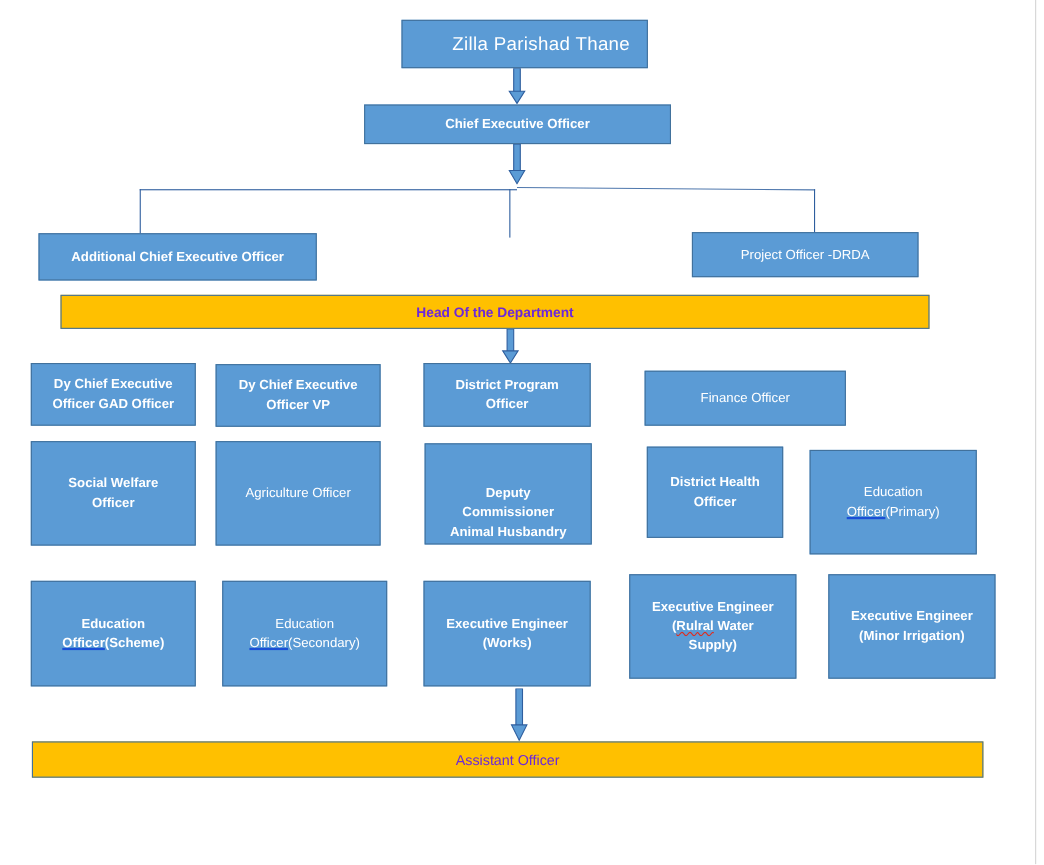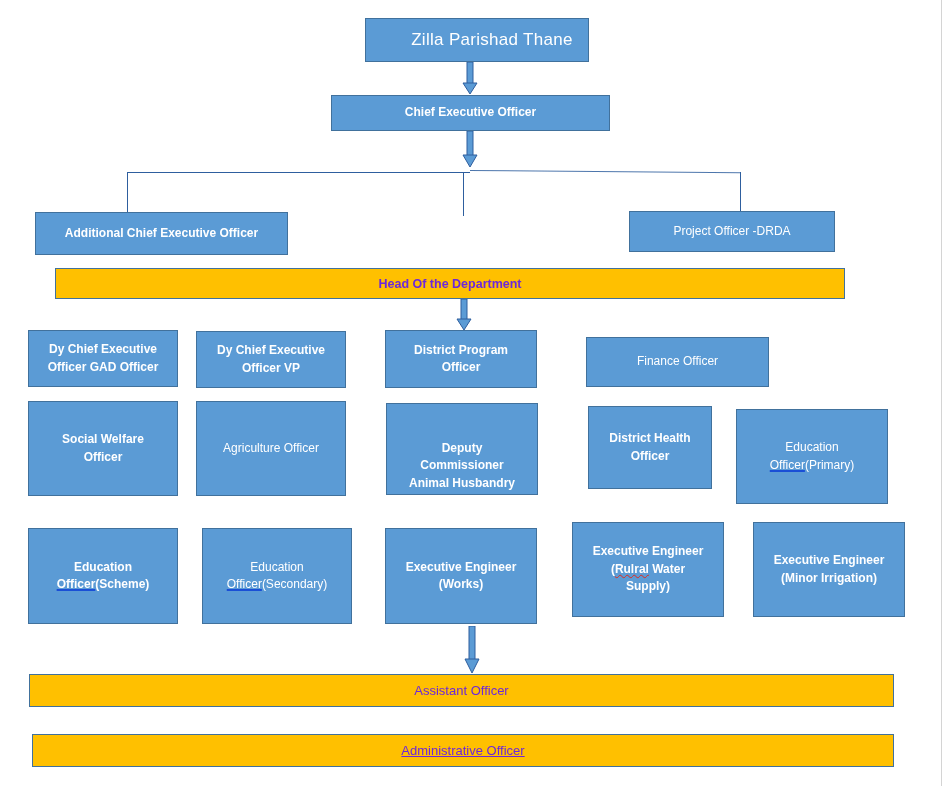--- a/index.html
+++ b/index.html
@@ -244,17 +244,14 @@
     <svg width="18" height="48" viewBox="0 0 18 48">
       <rect x="6" y="0" width="6" height="34" fill="#5B9BD5" stroke="#2E5E9E" stroke-width="1"></rect>
       <polygon points="2,33 16,33 9,47" fill="#5B9BD5" stroke="#2E5E9E" stroke-width="1"></polygon>
     </svg>
   </div>
 
   <div class="bar thin" style="left:29px; top:674px; width:865px; height:33px;">
     <span>Assistant Officer</span>
   </div>
 
-  <div class="bar thin" style="left:32px; top:734px; width:862px; height:33px;">
-    <span class="underline-all">Administrative   Officer</span>
-  </div>
 
 </div>
 
 </body></html>

